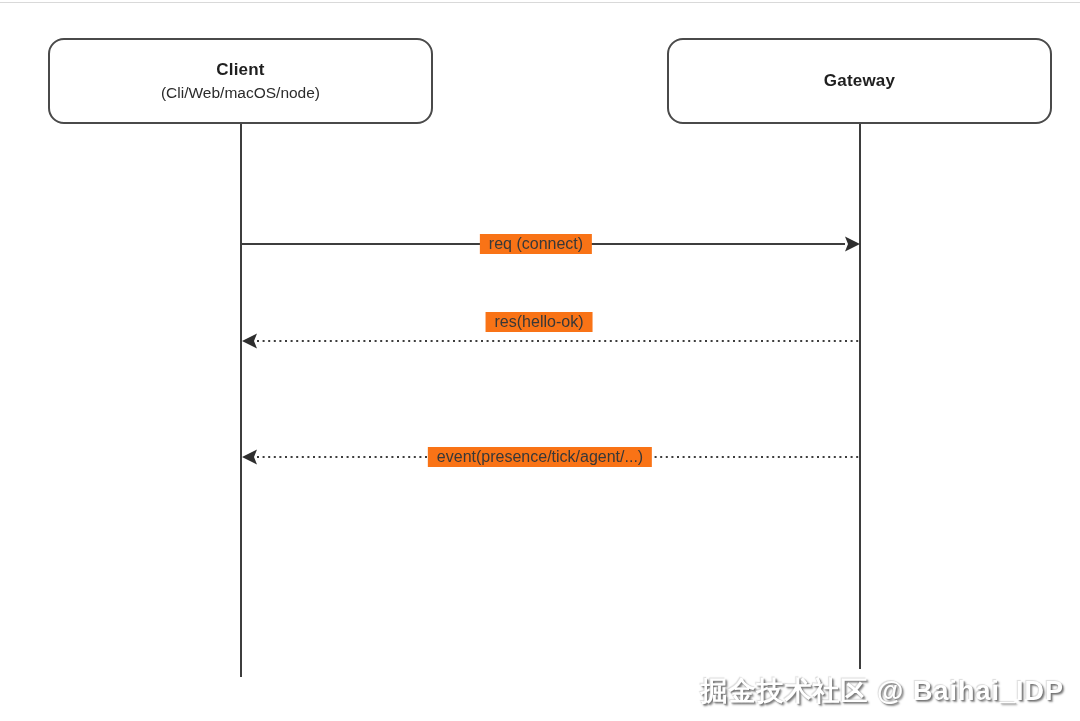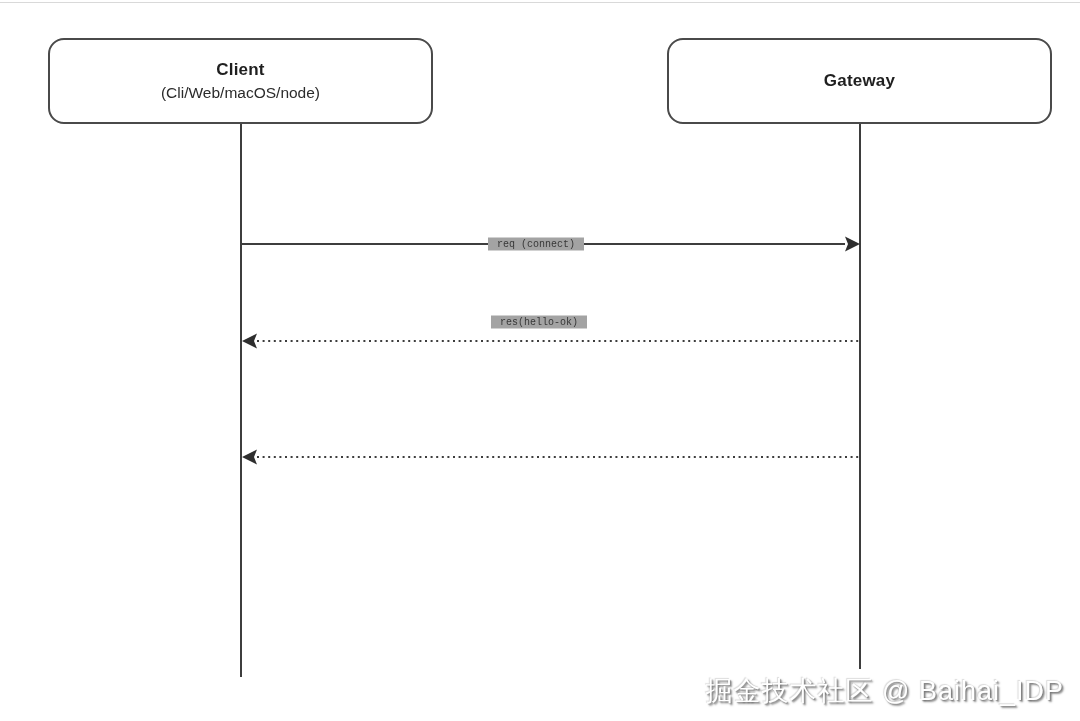--- a/index.html
+++ b/index.html
@@ -53,38 +53,37 @@
   svg.lines-layer {
     position: absolute;
     top: 0; left: 0;
     width: 1080px; height: 721px;
     z-index: 1;
   }
 
   .msg-label {
     position: absolute;
     transform: translate(-50%, -50%);
-    background: #a3a3a3;
+    background: #f97316;
     padding: 1px 9px;
-    font-size: 10px;
+    font-size: 16px;
     color: #383838;
     white-space: nowrap;
     z-index: 3;
-    font-family: Liberation Mono, monospace;
   }
   .msg-label-1 { left: 536px; top: 244px; }
   .msg-label-2 { left: 539px; top: 322px; }
   .msg-label-3 { left: 540px; top: 457px; }
 
   .watermark {
     position: absolute;
     right: 16px;
     bottom: 12px;
     font-size: 27px;
-    font-weight: normal;
+    font-weight: bold;
     letter-spacing: 1px;
     color: #ffffff;
     text-shadow:
       2px 2px 2px rgba(70, 70, 70, 0.60),
       1px 1px 1px rgba(120, 120, 120, 0.55),
       -1px -1px 1px rgba(215, 215, 215, 0.9);
     z-index: 4;
     white-space: nowrap;
   }
 </style>
@@ -121,16 +120,17 @@
     </g>
 
     <g>
       <line x1="257" y1="457" x2="859" y2="457" stroke="#3d3d3d" stroke-width="1.8" stroke-dasharray="2 3.6"></line>
       <polygon points="257,449.5 242,457 257,464.5 254,457" fill="#2e2e2e"></polygon>
     </g>
   </svg>
 
   <span class="msg-label msg-label-1">req (connect)</span>
   <span class="msg-label msg-label-2">res(hello-ok)</span>
+  <span class="msg-label msg-label-3">event(presence/tick/agent/...)</span>
 
   <div class="watermark">掘金技术社区 @ Baihai_IDP</div>
 
 </div>
 
 </body></html>

